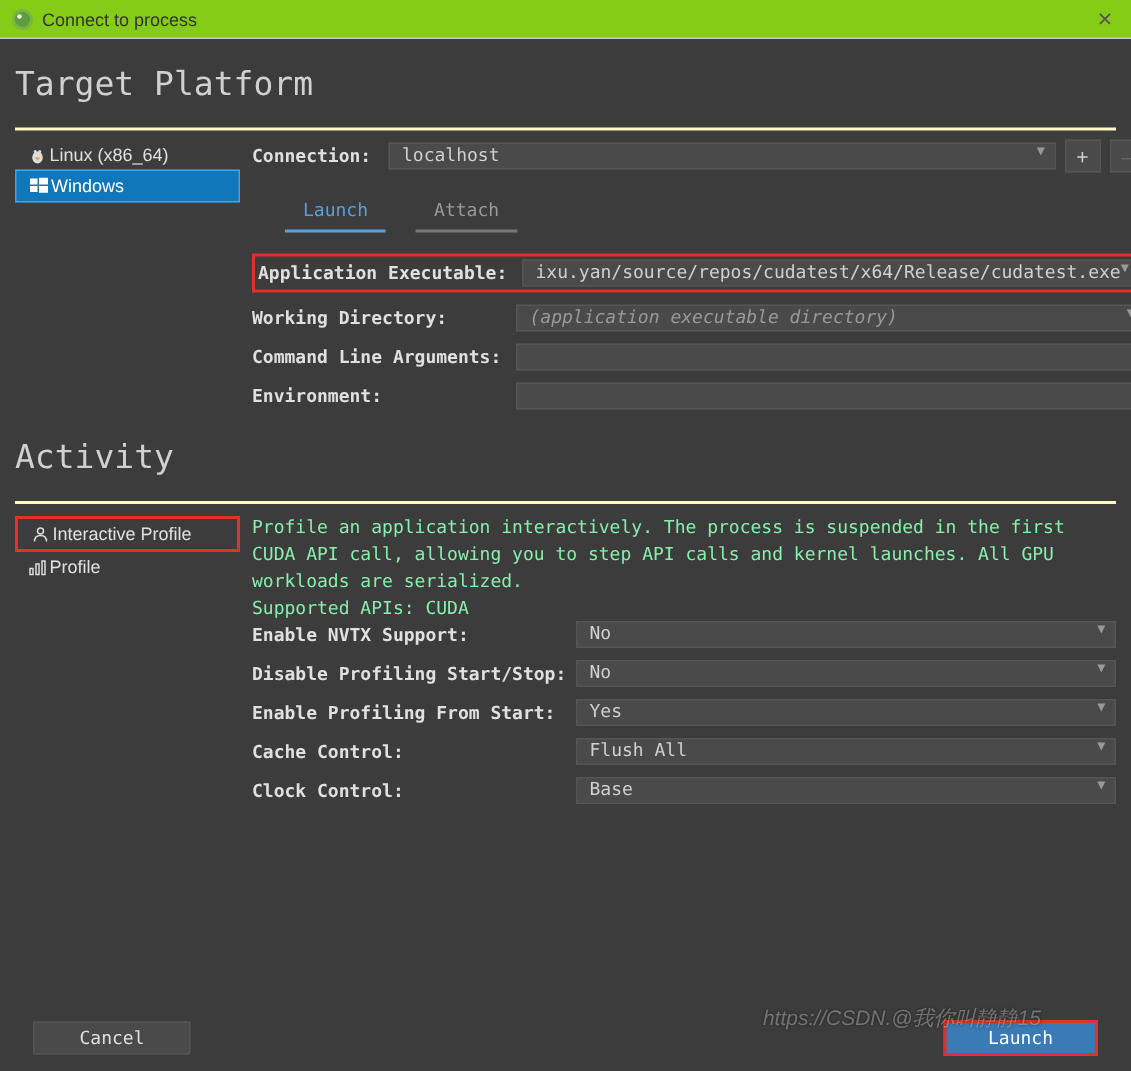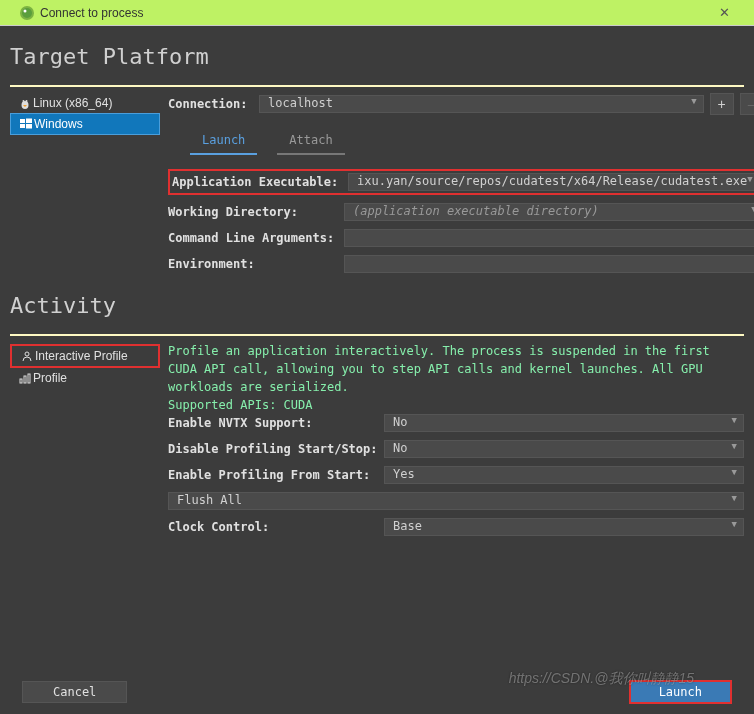--- a/index.html
+++ b/index.html
@@ -1,18 +1,18 @@
 <!DOCTYPE html>
 <html><head>
 <meta charset="utf-8">
 <style>
 * { box-sizing: border-box; margin: 0; padding: 0; }
 body { font-family: "Microsoft YaHei", Arial, sans-serif; background: #3c3c3c; width: 754px; height: 714px; overflow: hidden; font-size: 12px; color: #d0d0d0; }
 
-.title-bar { background: #bef264; height: 26px; display: flex; align-items: center; padding: 0 20px; color: #333; font-size: 12px; border-bottom: 1px solid #ccc; }
+.title-bar { background: #84cc16; height: 26px; display: flex; align-items: center; padding: 0 8px; color: #333; font-size: 12px; border-bottom: 1px solid #ccc; }
 .title-bar .icon { width: 14px; height: 14px; margin-right: 6px; display: flex; align-items: center; justify-content: center; background: #7cb342; border-radius: 50%; }
 .title-bar .close { margin-left: auto; font-size: 13px; color: #555; cursor: pointer; padding: 0 4px; }
 
 .main { padding: 8px 10px 10px 10px; }
 
 .section-title { font-size: 22px; font-weight: normal; color: #d0d0d0; margin: 10px 0 6px 0; font-family: "Consolas", monospace; }
 .section-title.underline { border-bottom: 2px solid #fef9c3; padding-bottom: 16px; }
 
 .platform-row { display: flex; gap: 0; }
 .sidebar { width: 150px; flex-shrink: 0; }
@@ -206,20 +206,21 @@
         </div>
       </div>
       <div class="field-row">
         <span class="field-label w200">Enable Profiling From Start:</span>
         <div class="combo">
           <span>Yes</span>
           <span class="arrow">▼</span>
         </div>
       </div>
       <div class="field-row">
+        <span class="field-label w200">Cache Control:</span>
         <div class="combo">
           <span>Flush All</span>
           <span class="arrow">▼</span>
         </div>
       </div>
       <div class="field-row">
         <span class="field-label w200">Clock Control:</span>
         <div class="combo">
           <span>Base</span>
           <span class="arrow">▼</span>

